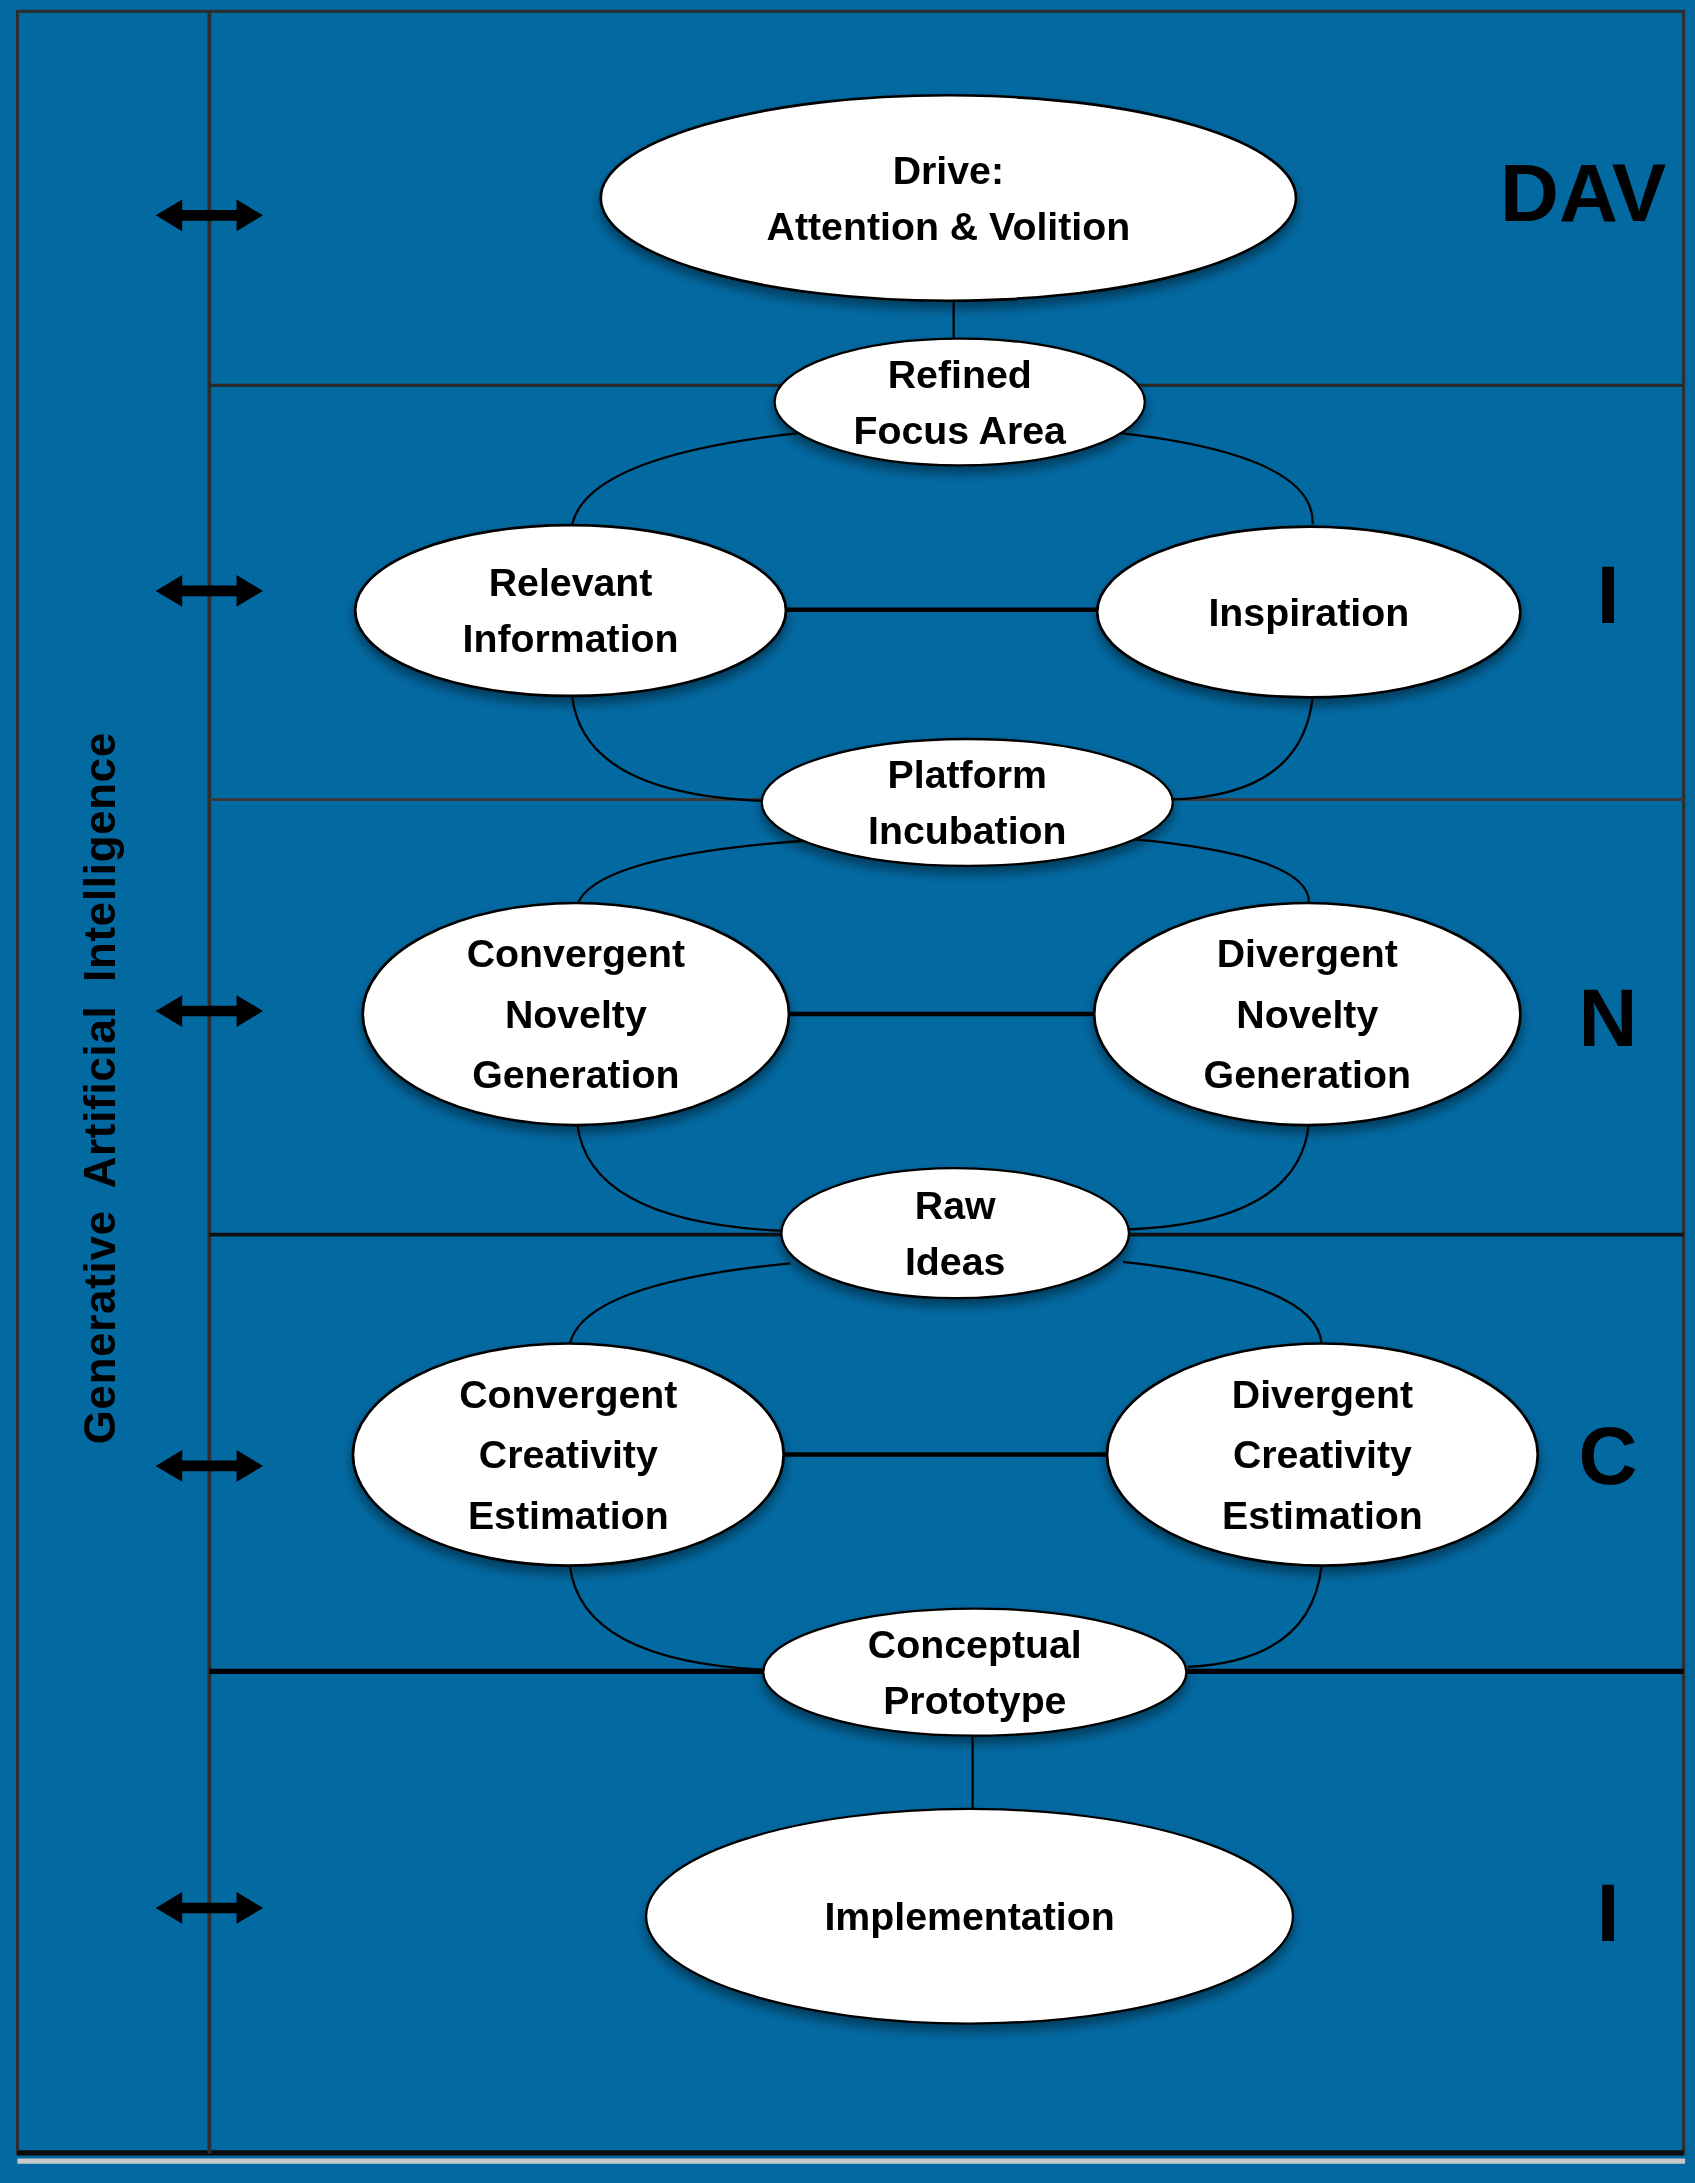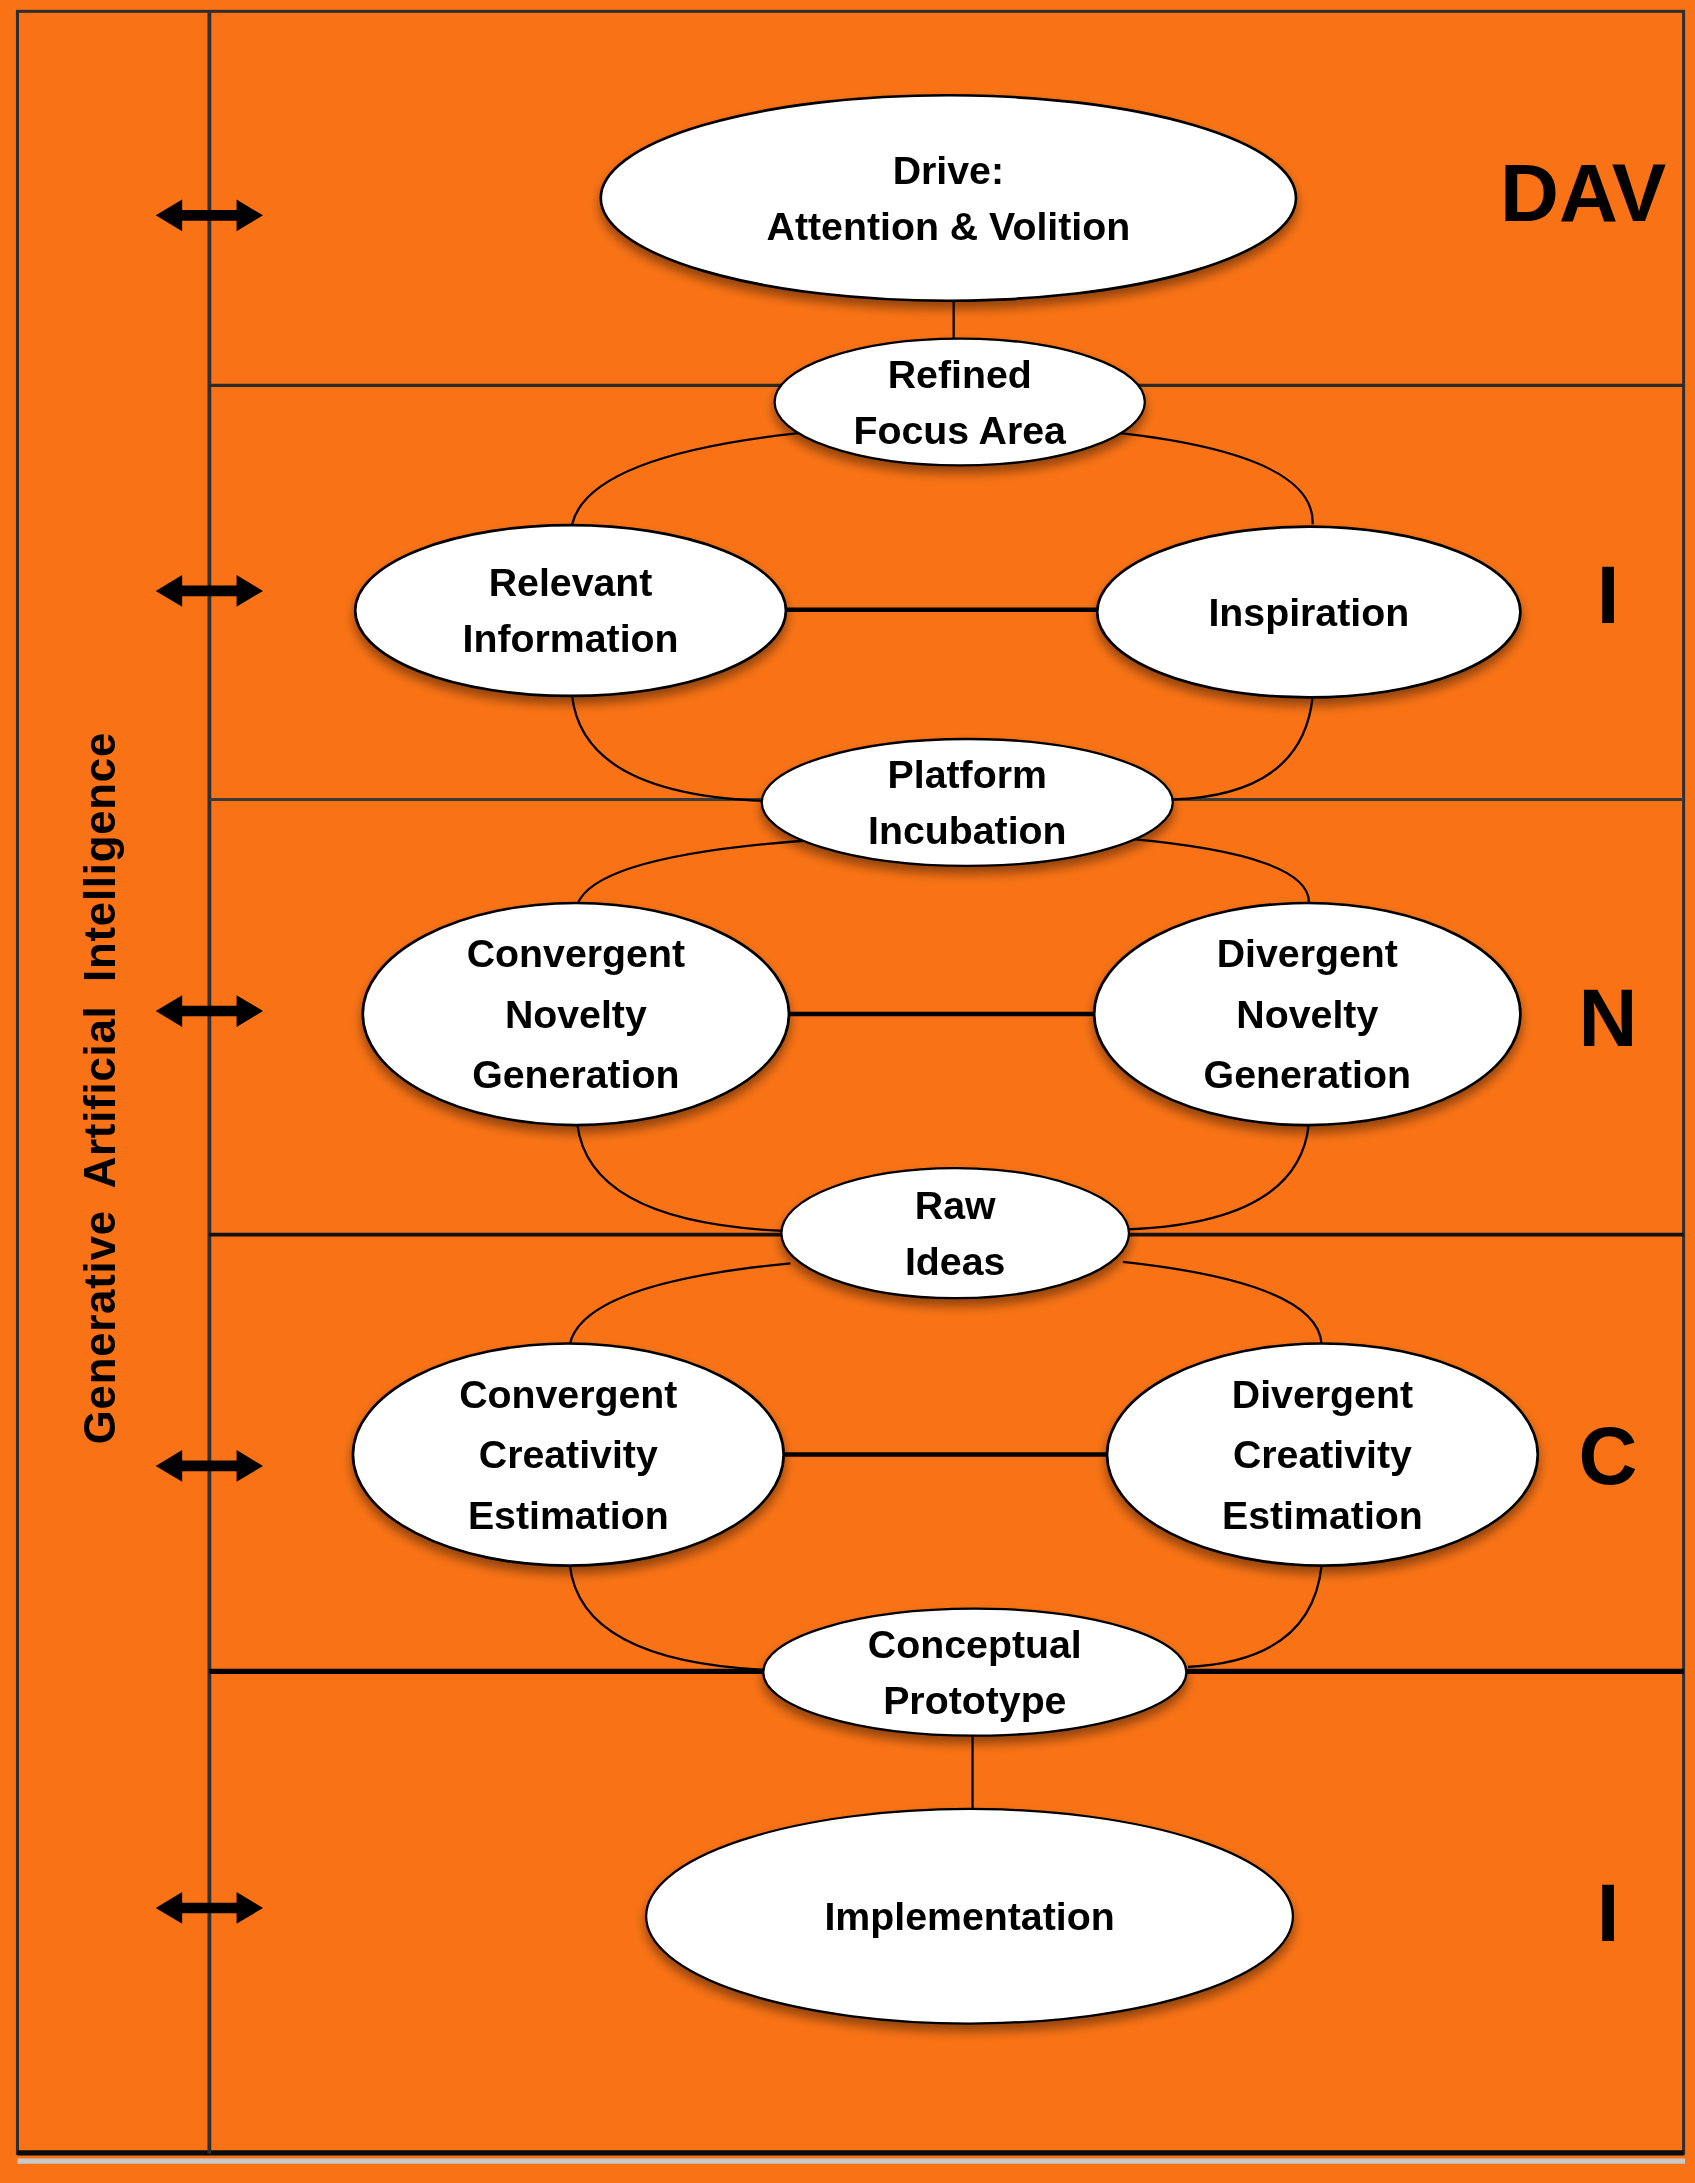--- a/index.html
+++ b/index.html
@@ -1,16 +1,16 @@
 <!DOCTYPE html>
 <html style="font-size:12px"><head>
 <meta charset="utf-8">
 <style>
   html,body{margin:0;padding:0;background:#ffffff;}
-  .figure-wrap{position:relative;width:1695px;height:2183px;background:#f97316;overflow:hidden;}
+  .figure-wrap{position:relative;width:1695px;height:2183px;background:#0369a1;overflow:hidden;}
   svg{position:absolute;left:0;top:0;}
   text{font-family:"Liberation Sans","DejaVu Sans",sans-serif;fill:#000;}
   .node-label{font-size:52px;font-weight:bold;text-anchor:middle;}
   .stage-letter{font-size:108px;font-weight:bold;text-anchor:middle;}
   .sidebar-label{font-size:58px;font-weight:bold;text-anchor:middle;letter-spacing:1px;word-spacing:14px;}
   .edge{fill:none;stroke:#000;stroke-width:3;}
   .pair-edge{fill:none;stroke:#000;stroke-width:6;}
   .node{fill:#fff;stroke:#000;}
   .frame{fill:none;stroke:#2e2e2e;}
 </style>

